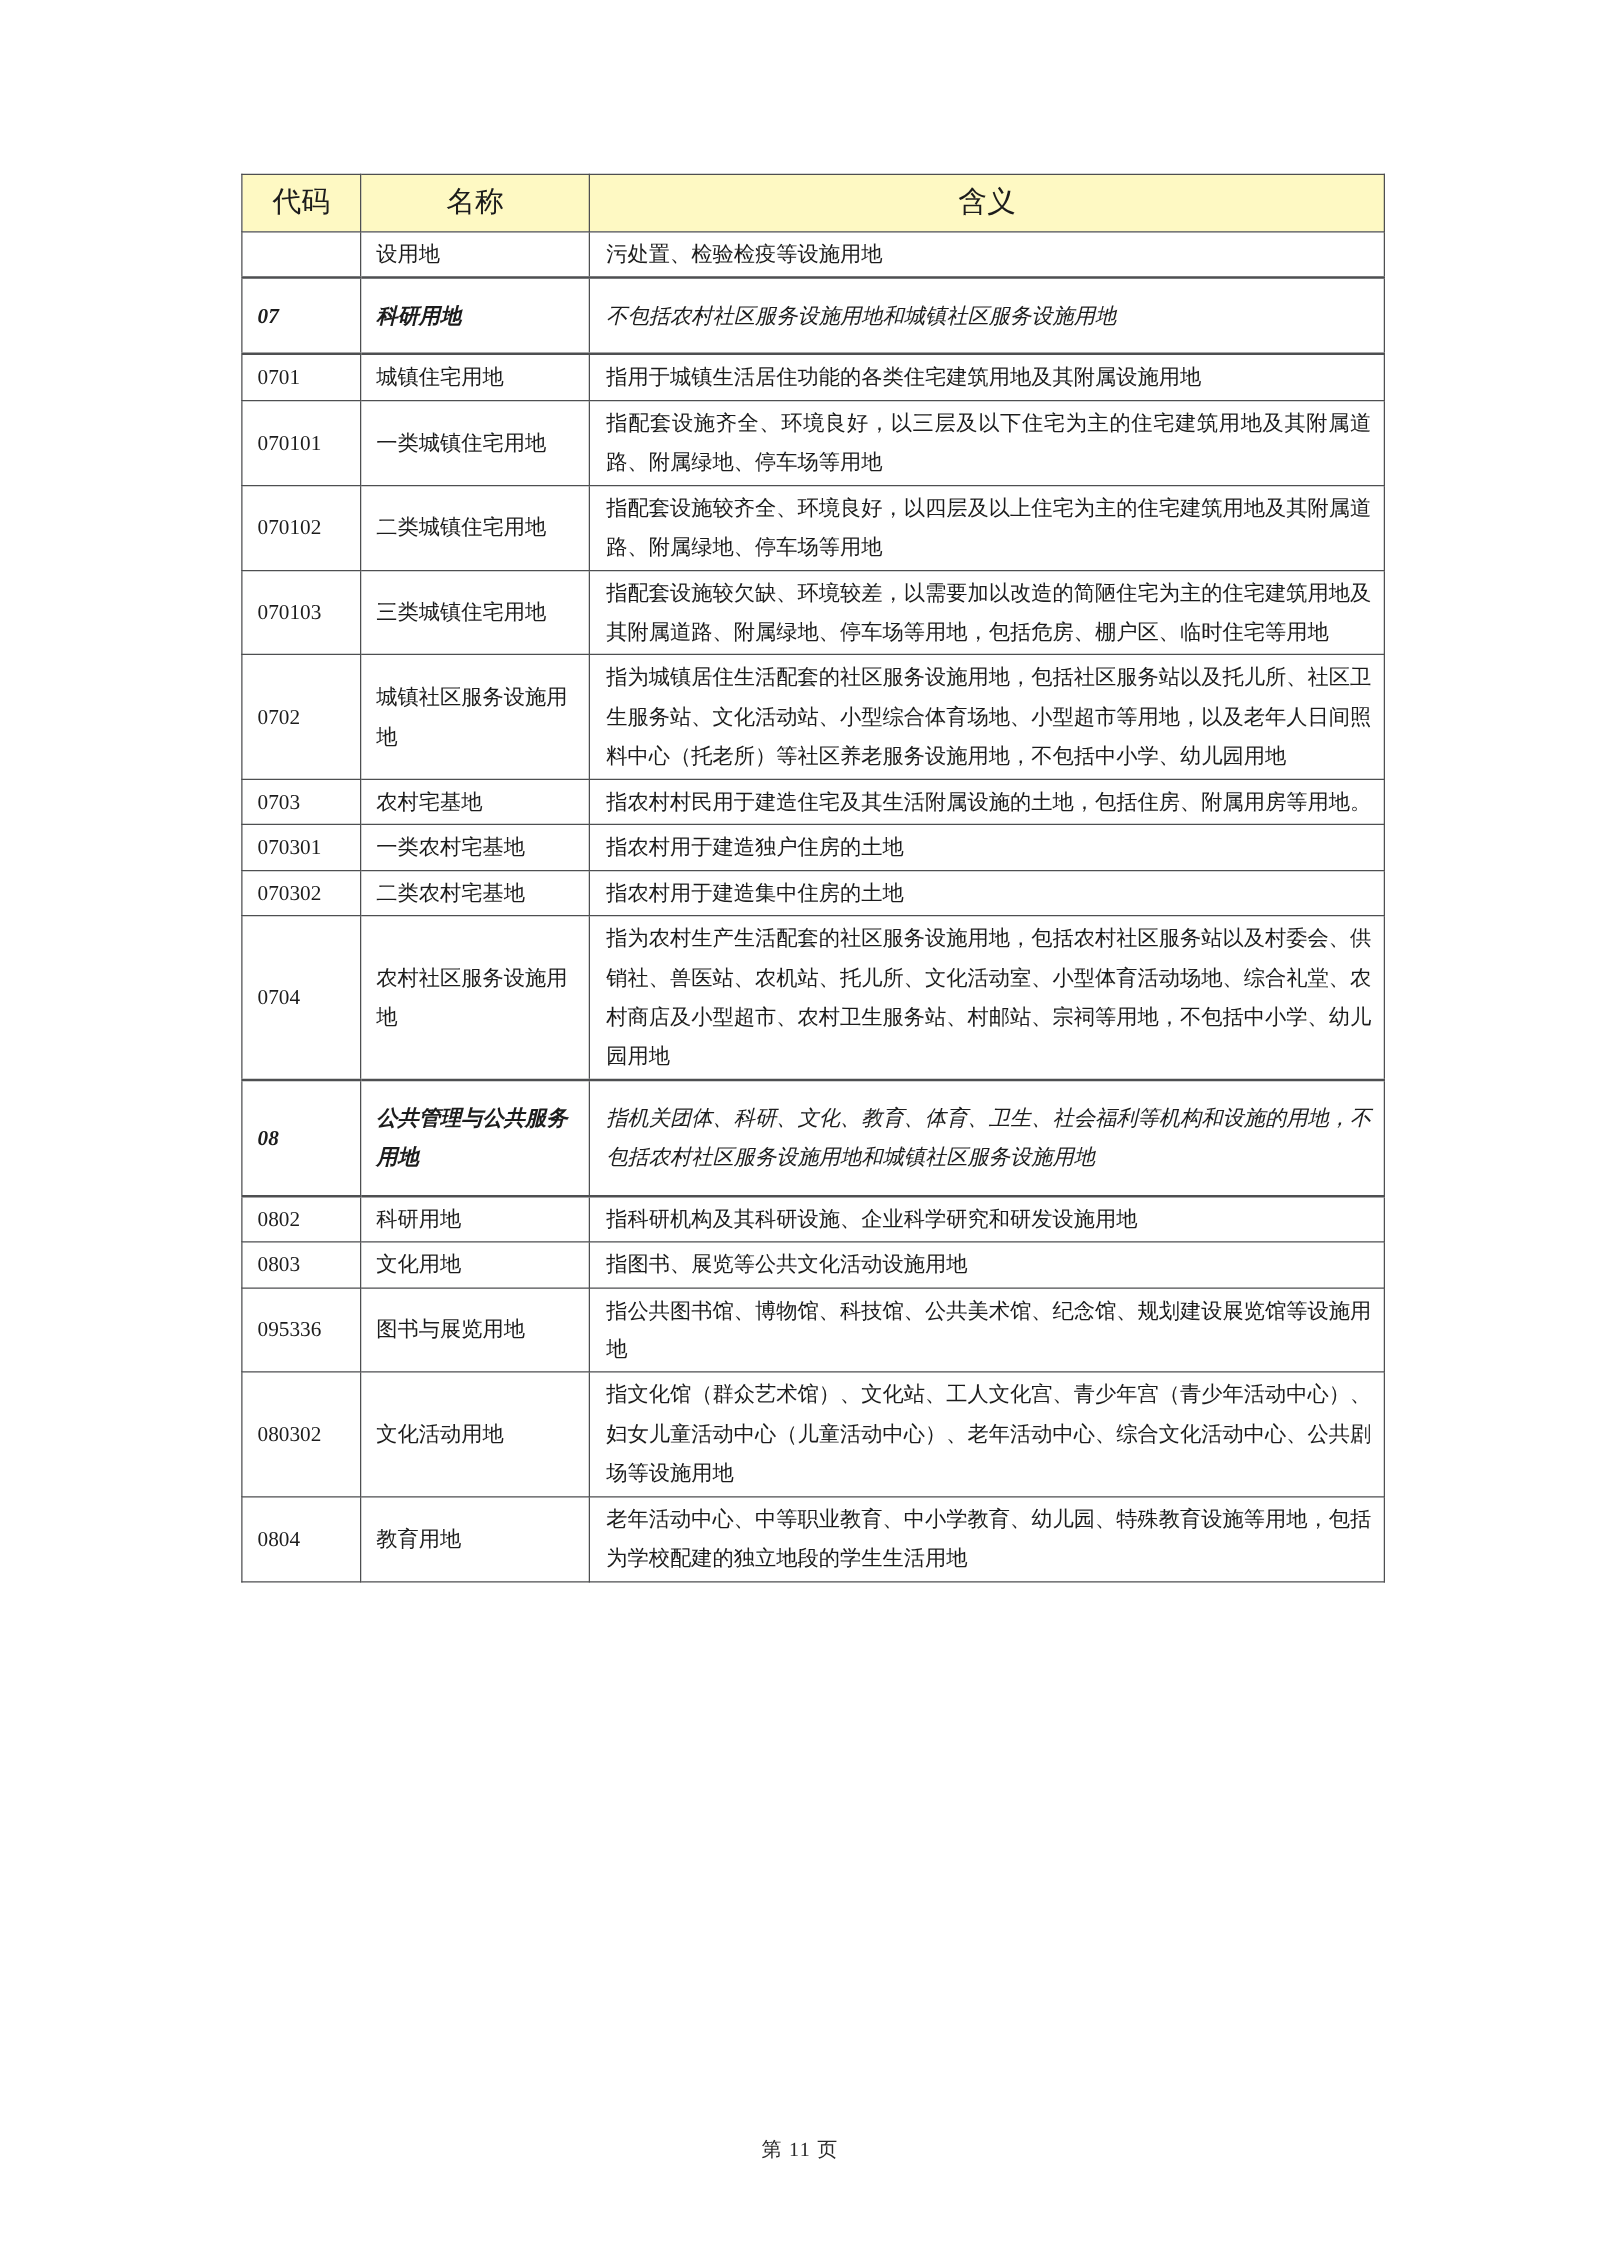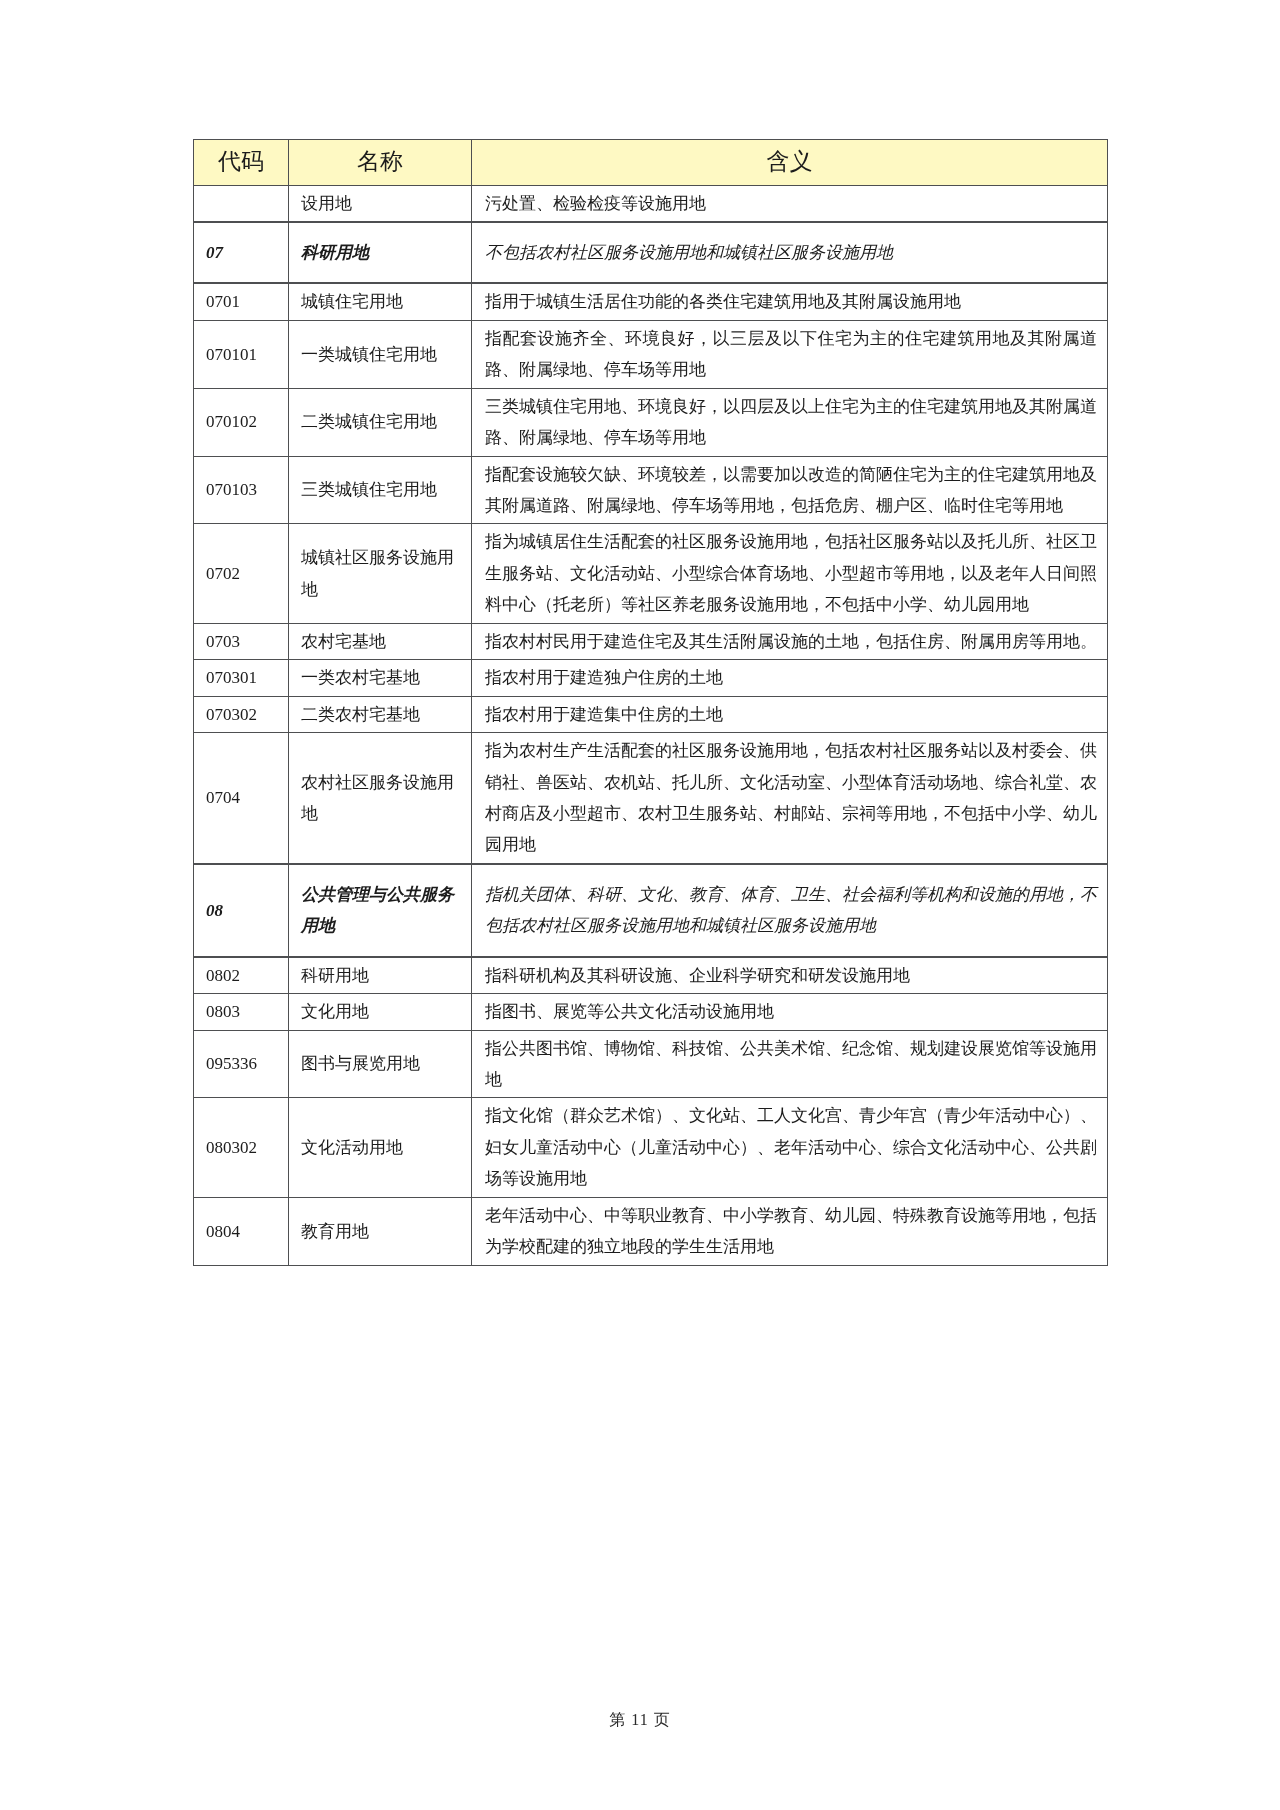--- a/index.html
+++ b/index.html
@@ -75,21 +75,21 @@
       <td class="col-meaning">指用于城镇生活居住功能的各类住宅建筑用地及其附属设施用地</td>
     </tr>
         <tr>
       <td class="col-code">070101</td>
       <td class="col-name">一类城镇住宅用地</td>
       <td class="col-meaning">指配套设施齐全、环境良好，以三层及以下住宅为主的住宅建筑用地及其附属道路、附属绿地、停车场等用地</td>
     </tr>
         <tr>
       <td class="col-code">070102</td>
       <td class="col-name">二类城镇住宅用地</td>
-      <td class="col-meaning">三类城镇住宅用地、环境良好，以四层及以上住宅为主的住宅建筑用地及其附属道路、附属绿地、停车场等用地</td>
+      <td class="col-meaning">指配套设施较齐全、环境良好，以四层及以上住宅为主的住宅建筑用地及其附属道路、附属绿地、停车场等用地</td>
     </tr>
         <tr>
       <td class="col-code">070103</td>
       <td class="col-name">三类城镇住宅用地</td>
       <td class="col-meaning">指配套设施较欠缺、环境较差，以需要加以改造的简陋住宅为主的住宅建筑用地及其附属道路、附属绿地、停车场等用地，包括危房、棚户区、临时住宅等用地</td>
     </tr>
         <tr>
       <td class="col-code">0702</td>
       <td class="col-name">城镇社区服务设施用地</td>
       <td class="col-meaning">指为城镇居住生活配套的社区服务设施用地，包括社区服务站以及托儿所、社区卫生服务站、文化活动站、小型综合体育场地、小型超市等用地，以及老年人日间照料中心（托老所）等社区养老服务设施用地，不包括中小学、幼儿园用地</td>

